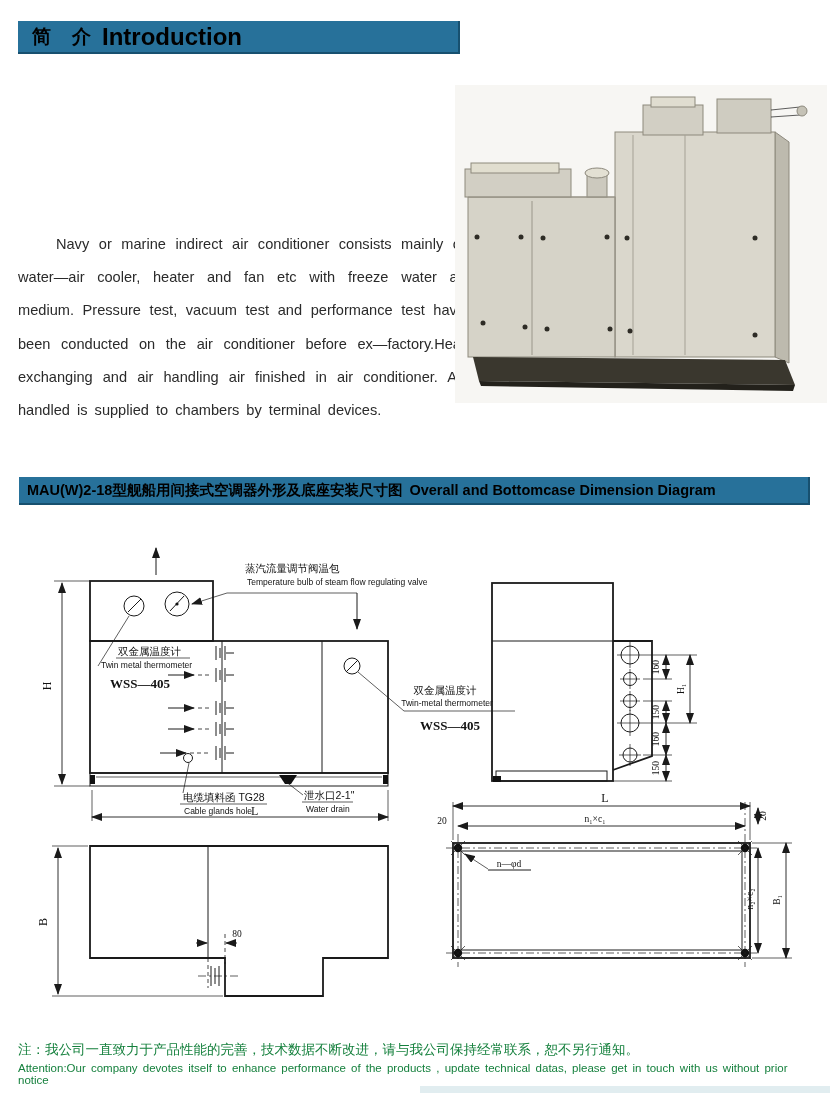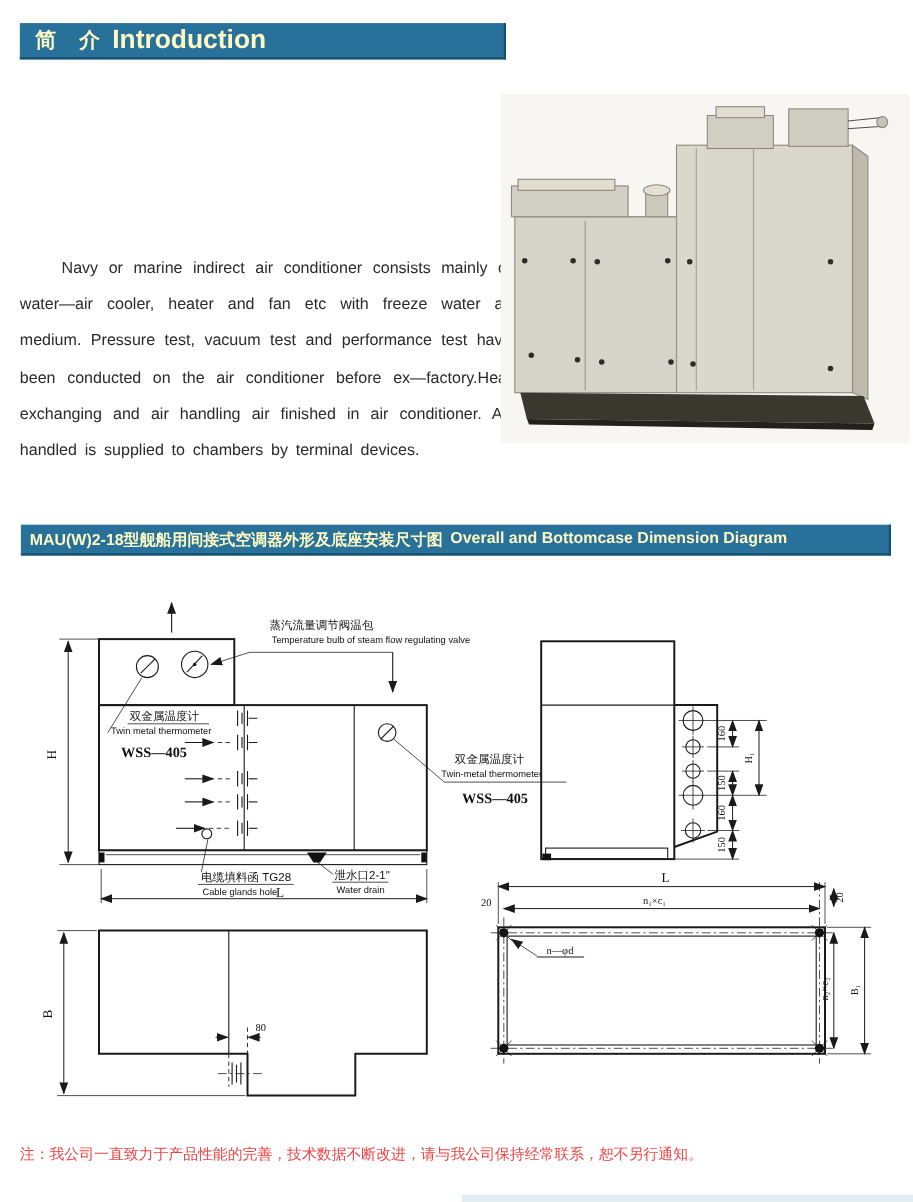--- a/index.html
+++ b/index.html
@@ -1,31 +1,31 @@
 <!DOCTYPE html>
 <html><head>
 <meta charset="utf-8">
 <style>
   html,body{margin:0;padding:0;background:#e8e8e8;}
   .page{position:relative;width:830px;height:1093px;background:#ffffff;overflow:hidden;
         font-family:"Liberation Sans",sans-serif;color:#1c1c1c;}
-  .bar{position:absolute;background:#27719a;color:#fef9c3;font-weight:bold;
+  .bar{position:absolute;background:#27719a;color:#000000;font-weight:bold;
        border-right:2px solid #17506f;border-bottom:2px solid #17506f;
        display:flex;align-items:center;}
   .bar1{left:18px;top:21px;width:426px;height:31px;font-size:19px;padding-left:14px;letter-spacing:1px;}
   .bar1 .en{margin-left:10px;font-size:24px;letter-spacing:0;}
   .bar2{left:19px;top:477px;width:781px;height:26px;font-size:14.5px;padding-left:8px;text-align:center;}
   .bar2 .en{margin-left:7px;}
   .cnpara{position:absolute;left:18px;top:57px;width:444px;font-size:17.5px;line-height:33.4px;
           text-align:justify;text-indent:2em;letter-spacing:0.5px;}
   .enpara{position:absolute;left:18px;top:228px;width:447px;font-size:14.6px;line-height:33.2px;
           text-align:justify;text-indent:2.6em;word-spacing:3px;color:#2a2a2a;}
   .photo{position:absolute;left:455px;top:85px;width:372px;height:318px;}
   .diagram{position:absolute;left:0px;top:518px;width:830px;height:520px;}
-  .footer{position:absolute;left:18px;top:1041px;width:800px;color:#ef4444;}
+  .footer{position:absolute;left:18px;top:1041px;width:800px;color:#15803d;}
   .footer .zh{font-size:13.5px;margin:0 0 3px 0;}
   .footer .en{font-size:11.5px;margin:0;word-spacing:2px;}
   .bottomstrip{position:absolute;left:420px;top:1086px;width:410px;height:7px;
                background:#bcd6de;opacity:.45;}
   
   .ln{stroke:#1a1a1a;stroke-width:1;fill:none;}
   .bd{stroke:#1a1a1a;stroke-width:1.8;fill:none;}
   .tn{stroke:#1a1a1a;stroke-width:.7;fill:none;}
   .dim{stroke:#1a1a1a;stroke-width:.9;fill:none;}
   .dd{stroke:#1a1a1a;stroke-width:.7;fill:none;stroke-dasharray:8 3 2 3;}
@@ -332,16 +332,17 @@
         <line x1="752" y1="325" x2="792" y2="325" class="tn"></line>
         <line x1="752" y1="440" x2="792" y2="440" class="tn"></line>
         <line x1="786" y1="325" x2="786" y2="440" class="dim" marker-start="url(#arr)" marker-end="url(#arr)"></line>
         <text class="t-dims" transform="rotate(-90 780 382)" x="780" y="382" text-anchor="middle" font-size="11">B₁</text>
       </g>
     </svg>
   </div>
 
   <div class="footer">
     <p class="zh">注：我公司一直致力于产品性能的完善，技术数据不断改进，请与我公司保持经常联系，恕不另行通知。</p>
+    <p class="en">Attention:Our company devotes itself to enhance performance of the products , update technical datas, please get in touch with us without prior notice</p>
   </div>
   <div class="bottomstrip"></div>
 
 </div>
 
 </body></html>

